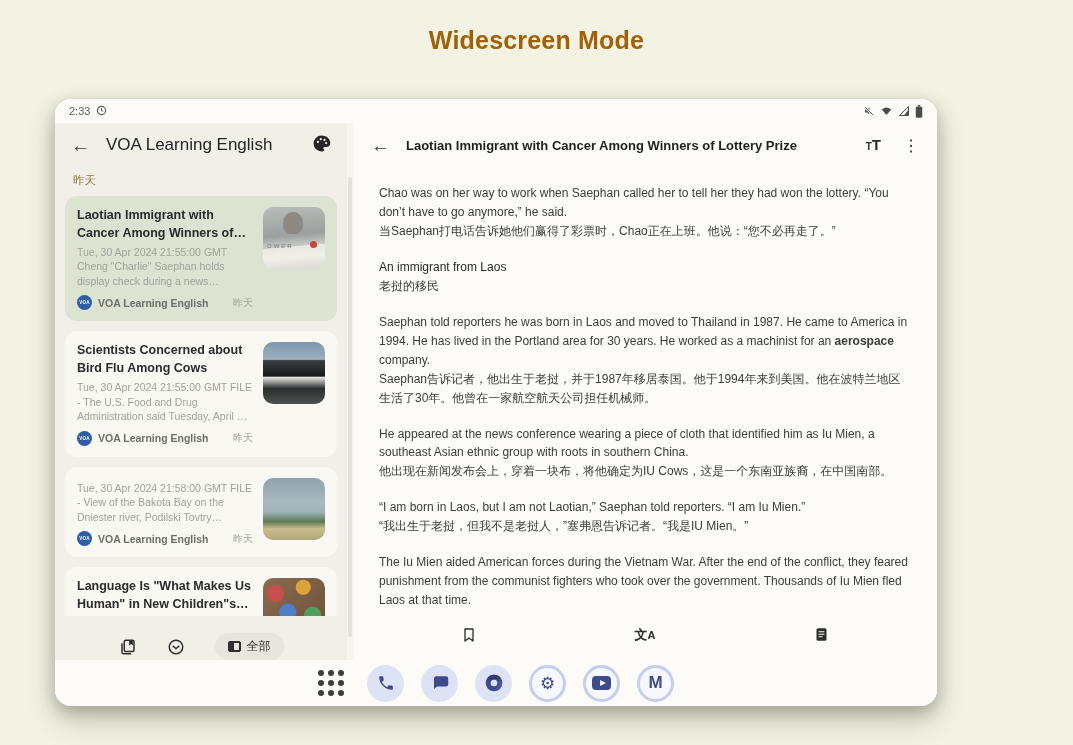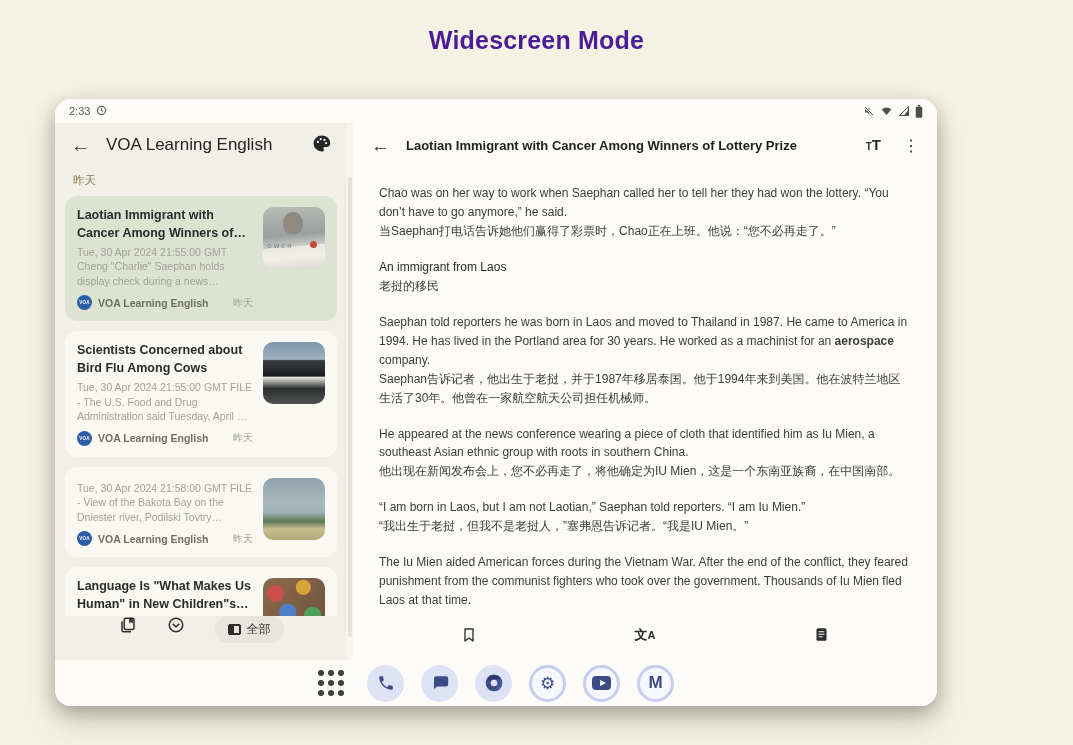--- a/index.html
+++ b/index.html
@@ -1,19 +1,19 @@
 <!DOCTYPE html>
 <html><head>
 <meta charset="utf-8">
 <style>
   * { margin:0; padding:0; box-sizing:border-box; }
   html,body { width:1073px; height:745px; overflow:hidden; }
   body { background:#f4f2e3; font-family:"Liberation Sans", sans-serif; }
 
-  .page-title { text-align:center; color:#4c1d95; font-size:25px; font-weight:bold; padding-top:26px; letter-spacing:.2px; }
+  .page-title { text-align:center; color:#a16207; font-size:25px; font-weight:bold; padding-top:26px; letter-spacing:.2px; }
 
   .device { position:absolute; left:55px; top:99px; width:882px; height:607px;
     background:#fcfbf7; border-radius:16px; overflow:hidden;
     box-shadow:0 6px 18px rgba(60,60,50,.35), 0 16px 30px rgba(60,60,50,.18); }
 
   
   .status-bar { height:24px; display:flex; align-items:center; justify-content:space-between; padding:0 14px; background:#fcfbf7; }
   .sb-left { display:flex; align-items:center; gap:6px; color:#5c5c5c; font-size:11px; }
   .sb-right { display:flex; align-items:center; gap:5px; color:#5c5c5c; }
   .sb-right svg { display:block; }
@@ -50,21 +50,21 @@
   .thumb-3 { background:linear-gradient(180deg,#8fa3ad 0%,#a8b8bd 38%,#9fb3b8 55%,#5d7a55 70%,#c8bd8e 82%,#b3a878 100%); }
   .thumb-4 { background:
       radial-gradient(circle at 20% 25%,#c94f4f 0 8px,transparent 9px),
       radial-gradient(circle at 65% 15%,#d9a33c 0 7px,transparent 8px),
       radial-gradient(circle at 40% 55%,#4f7fc9 0 8px,transparent 9px),
       radial-gradient(circle at 80% 60%,#4fa05a 0 8px,transparent 9px),
       radial-gradient(circle at 25% 85%,#8a4fc9 0 8px,transparent 9px),
       radial-gradient(circle at 70% 88%,#c94f93 0 7px,transparent 8px),
       linear-gradient(135deg,#8c6b4f,#6b4f3a); }
 
-  .list-bottom { height:44px; display:flex; align-items:flex-start; justify-content:center; gap:30px; }
+  .list-bottom { height:44px; display:flex; align-items:flex-end; justify-content:center; gap:30px; }
   .chip { display:flex; align-items:center; gap:6px; background:#e7e5de; border-radius:15px; padding:5px 13px;
     font-size:12px; color:#2e2e2e; }
   .chip-icon { width:13px; height:11px; border:1.5px solid #2e2e2e; border-radius:2px; position:relative; background:#2e2e2e; }
   .chip-icon:after { content:""; position:absolute; right:1px; top:1px; bottom:1px; width:5px; background:#e7e5de; }
 
   
   .divider { width:6px; display:flex; align-items:center; justify-content:center; background:#f6f5ef; }
   .divider .handle { width:4px; height:460px; border-radius:3px; background:#e4e2da; margin-top:30px; }
 
   
@@ -263,21 +263,21 @@
         <div class="block">
           <div class="heading">An immigrant from Laos</div>
           <div>老挝的移民</div>
         </div>
         <div class="block">
           <div><span>Saephan told reporters he was born in Laos and moved to Thailand in 1987. He came to America in 1994. He has lived in the Portland area for 30 years. He worked as a machinist for an </span><span class="bold-word">aerospace</span><span> company.</span></div>
           <div>Saephan告诉记者，他出生于老挝，并于1987年移居泰国。他于1994年来到美国。他在波特兰地区生活了30年。他曾在一家航空航天公司担任机械师。</div>
         </div>
         <div class="block">
           <div>He appeared at the news conference wearing a piece of cloth that identified him as Iu Mien, a southeast Asian ethnic group with roots in southern China.</div>
-          <div>他出现在新闻发布会上，您不必再走了，将他确定为IU Mien，这是一个东南亚族裔，在中国南部。</div>
+          <div>他出现在新闻发布会上，穿着一块布，将他确定为IU Cows，这是一个东南亚族裔，在中国南部。</div>
         </div>
         <div class="block">
           <div>“I am born in Laos, but I am not Laotian,” Saephan told reporters. “I am Iu Mien.”</div>
           <div>“我出生于老挝，但我不是老挝人，”塞弗恩告诉记者。“我是IU Mien。”</div>
         </div>
         <div class="block">
           <div>The Iu Mien aided American forces during the Vietnam War. After the end of the conflict, they feared punishment from the communist fighters who took over the government. Thousands of Iu Mien fled Laos at that time.</div>
 
         </div>
       </div>

